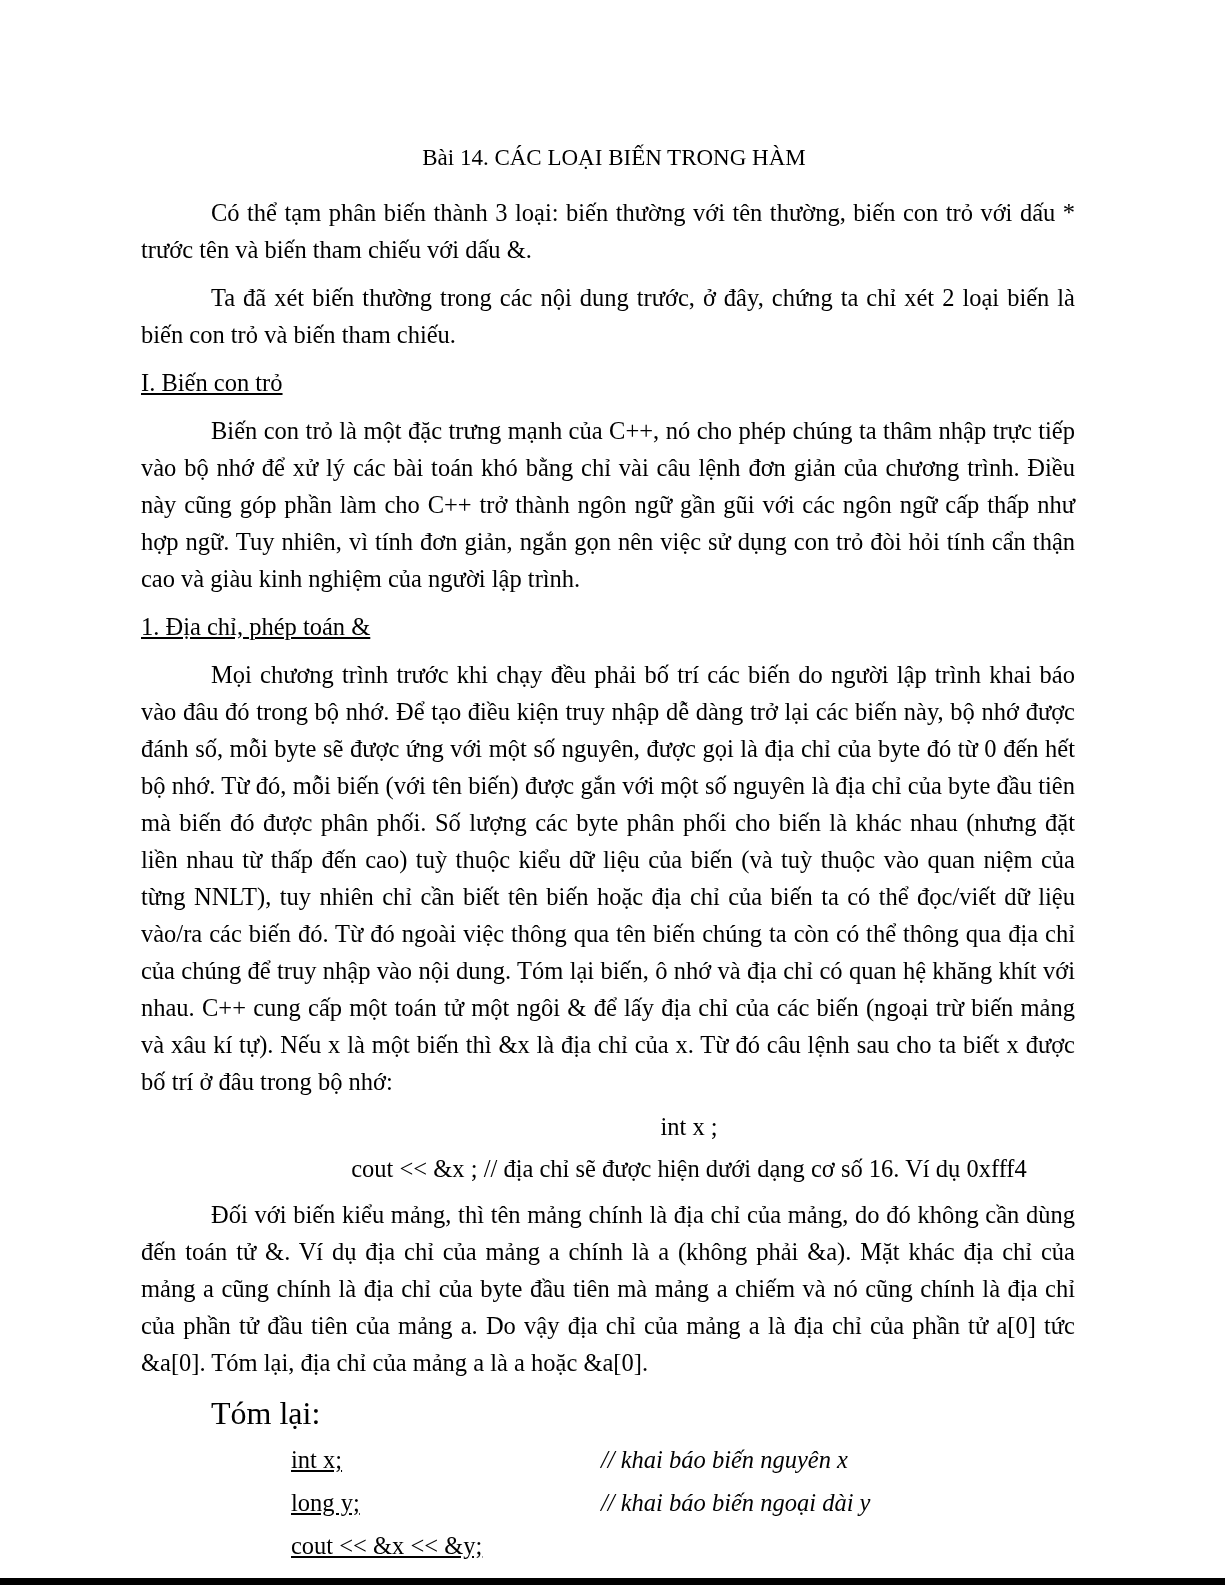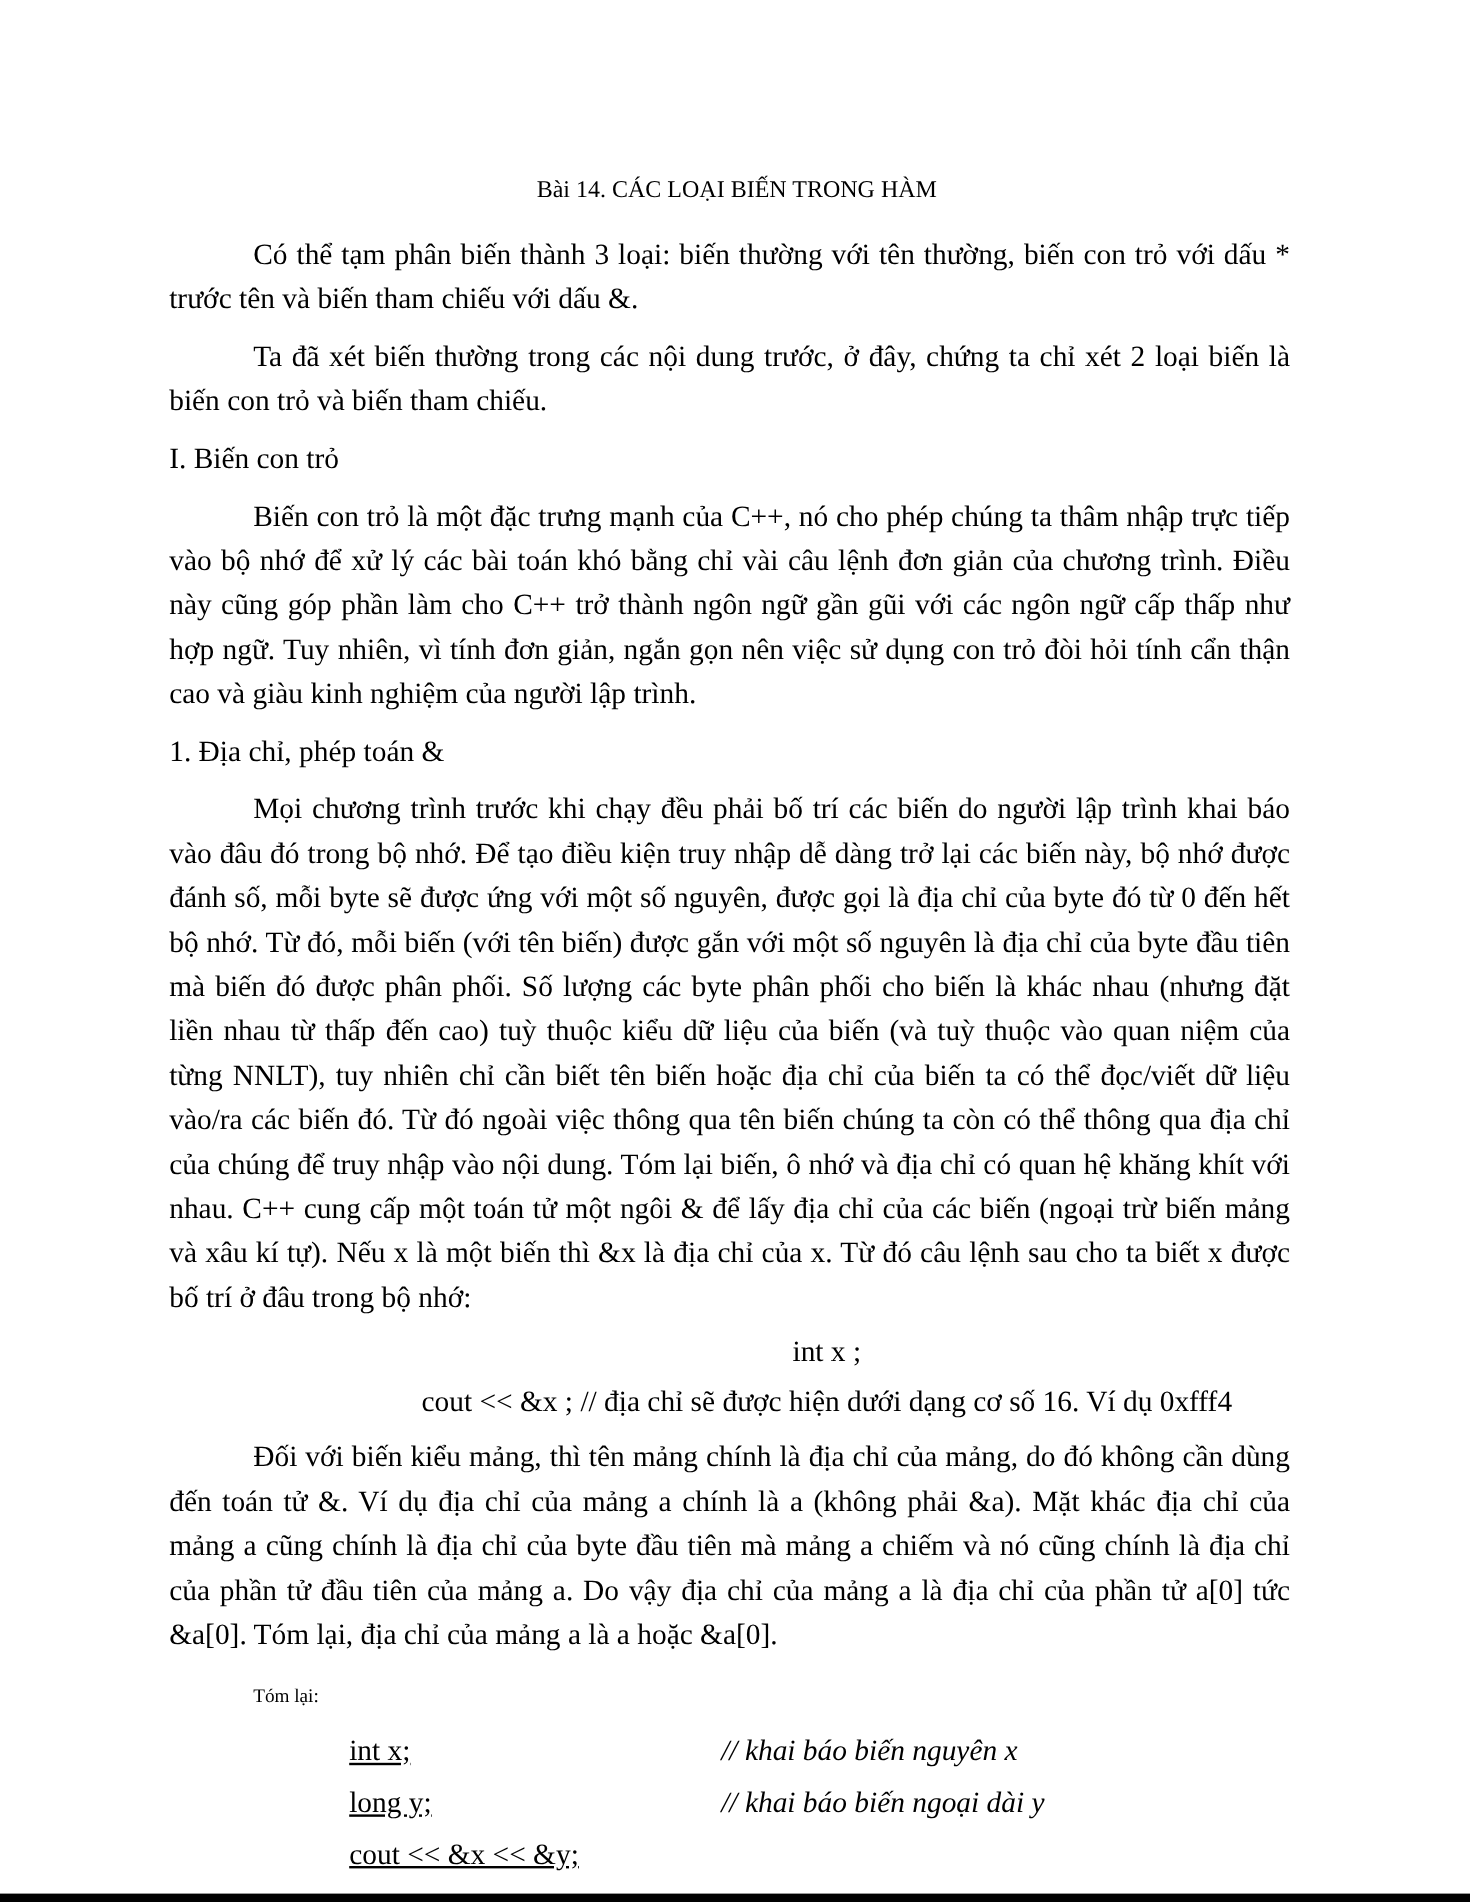--- a/index.html
+++ b/index.html
@@ -15,41 +15,42 @@
     font-family: "Liberation Serif", serif;
     color: #000000;
   }
   .page-content {
     position: absolute;
     left: 141px;
     top: 140px;
     width: 946px;
   }
   .doc-title {
-    font-size: 20px;
+    font-size: 23px;
     font-weight: normal;
     text-align: center;
     line-height: 36px;
     margin: 0 0 18px 0;
   }
   .para {
     font-size: 24.5px;
     line-height: 37px;
     text-align: justify;
     text-indent: 70px;
     margin: 0 12px 11px 0;
   }
   .heading {
     font-size: 24.5px;
     font-weight: normal;
     line-height: 37px;
     margin: 10px 0 11px 0;
+    text-decoration: underline;
   }
   .tomlai {
-    font-size: 16px;
+    font-size: 32px;
     line-height: 37px;
     text-indent: 70px;
     margin: 14px 0 6px 0;
   }
   .code-line {
     font-size: 24.5px;
     line-height: 30px;
     padding-left: 150px;
     margin: 12px 0 12px 0;
     white-space: pre-wrap;

